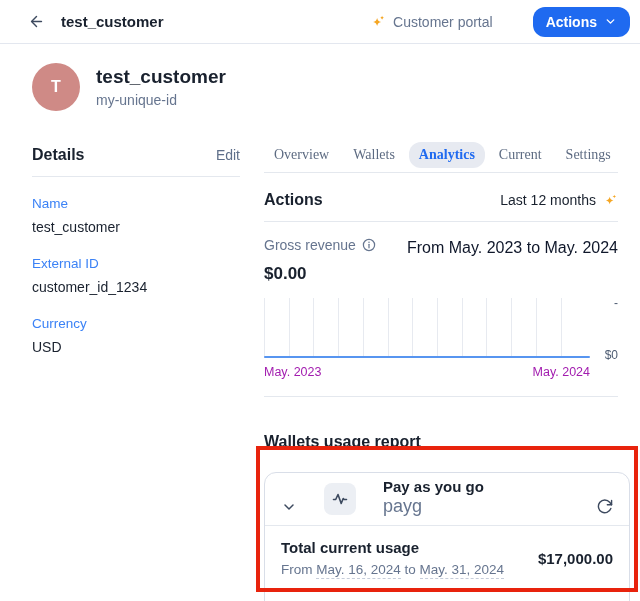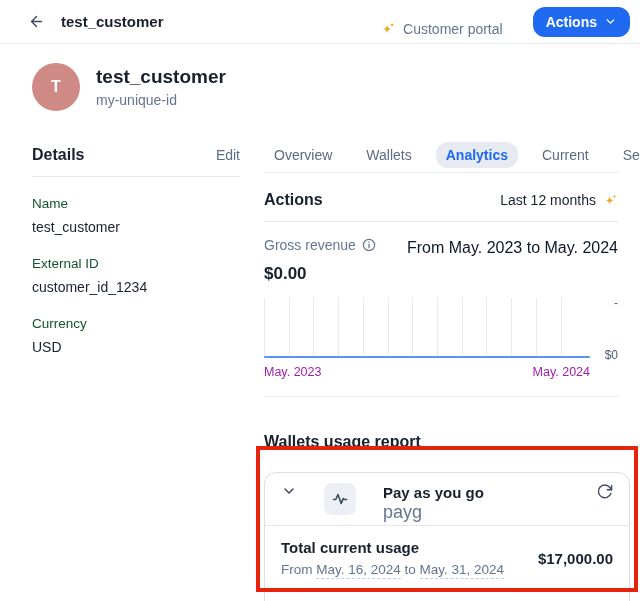--- a/index.html
+++ b/index.html
@@ -13,21 +13,21 @@
   svg { display:block; }
 
   
   .top-bar {
     position:absolute; top:0; left:0; width:640px; height:44px;
     display:flex; align-items:center;
     padding:0 10px 0 28px;
     border-bottom:1px solid #e3e7ef; background:#fff; z-index:2;
   }
   .top-bar-title { font-size:15px; font-weight:700; margin-left:16px; }
-  .top-bar-right { margin-left:auto; display:flex; align-items:flex-end; gap:30px; }
+  .top-bar-right { margin-left:auto; display:flex; align-items:center; gap:40px; }
   .portal-link {
     display:inline-flex; align-items:center; gap:7px;
     font-size:14px; color:#66758f; font-family:inherit;
   }
   .actions-btn {
     display:inline-flex; align-items:center; gap:7px;
     background:#1f6af0; color:#fff; border:none; border-radius:12px;
     height:30px; padding:0 13px; font-size:14px; font-weight:600;
     font-family:inherit; cursor:pointer;
   }
@@ -43,26 +43,26 @@
   .customer-id { font-size:14px; color:#66758f; line-height:19px; margin-top:2px; }
 
   
   .details-col { position:absolute; left:32px; top:142px; width:208px; }
   .details-head { display:flex; align-items:center; justify-content:space-between; height:26px; }
   .details-title { font-size:16px; font-weight:700; }
   .edit-link { font-size:14px; color:#5f6f8a; font-family:inherit; }
   .divider { border:none; border-top:1px solid #e4e8ee; height:0; }
   .details-col .divider { margin-top:8px; }
   .field { margin-top:18px; }
-  .field-label { font-size:13.5px; color:#14532d; line-height:18px; }
+  .field-label { font-size:13.5px; color:#3b82f6; line-height:18px; }
   .field-value { font-size:14px; color:#19212e; line-height:20px; margin-top:4px; }
 
   
   .main-col { position:absolute; left:264px; top:140px; width:354px; }
-  .tabs { display:flex; align-items:center; gap:14px; height:30px; }
+  .tabs { display:flex; align-items:center; gap:4px; height:30px;font-family:Liberation Serif, serif; }
   .tab {
     font-size:14px; color:#5d6b82; background:none; border:none;
     padding:5px 10px; border-radius:12px; font-family:inherit; cursor:pointer;
   }
   .tab.active { background:#e7eaf1; color:#1f6af0; font-weight:600; }
   .tabs-divider { margin-top:2px; }
 
   .insights-head { display:flex; align-items:center; justify-content:space-between; margin-top:18px; }
   .insights-title { font-size:16px; font-weight:700; }
   .period-selector {
@@ -87,21 +87,21 @@
   .xlabels { display:flex; justify-content:space-between; margin-top:7px; padding-right:28px; font-size:12.5px; color:#a21caf; }
   .chart-divider { margin-top:17px; }
 
   .usage-title { font-size:16px; font-weight:700; margin-top:36px; }
 
   
   .usage-card {
     margin-top:21px; width:366px; background:#fff;
     border:1px solid #d9dee8; border-radius:12px; overflow:hidden;
   }
-  .card-row1 { display:flex; align-items:flex-start; gap:27px; padding:10px 16px; height:52px; }
+  .card-row1 { display:flex; align-items:flex-end; gap:27px; padding:10px 16px; height:52px; }
   .pulse-badge {
     width:32px; height:32px; border-radius:8px; background:#eceff4;
     display:flex; align-items:center; justify-content:center; flex:none;
   }
   .plan-name { font-size:15px; font-weight:700; line-height:19px; }
   .plan-code { font-size:18px; color:#66758f; line-height:18px; margin-top:1px; }
   .refresh-btn { margin-left:auto; }
   .card-row2 { display:flex; align-items:center; justify-content:space-between; padding:12px 16px; }
   .row2-title { font-size:15px; font-weight:700; line-height:19px; }
   .row2-period { font-size:13.5px; color:#66758f; line-height:19px; margin-top:3px; }

